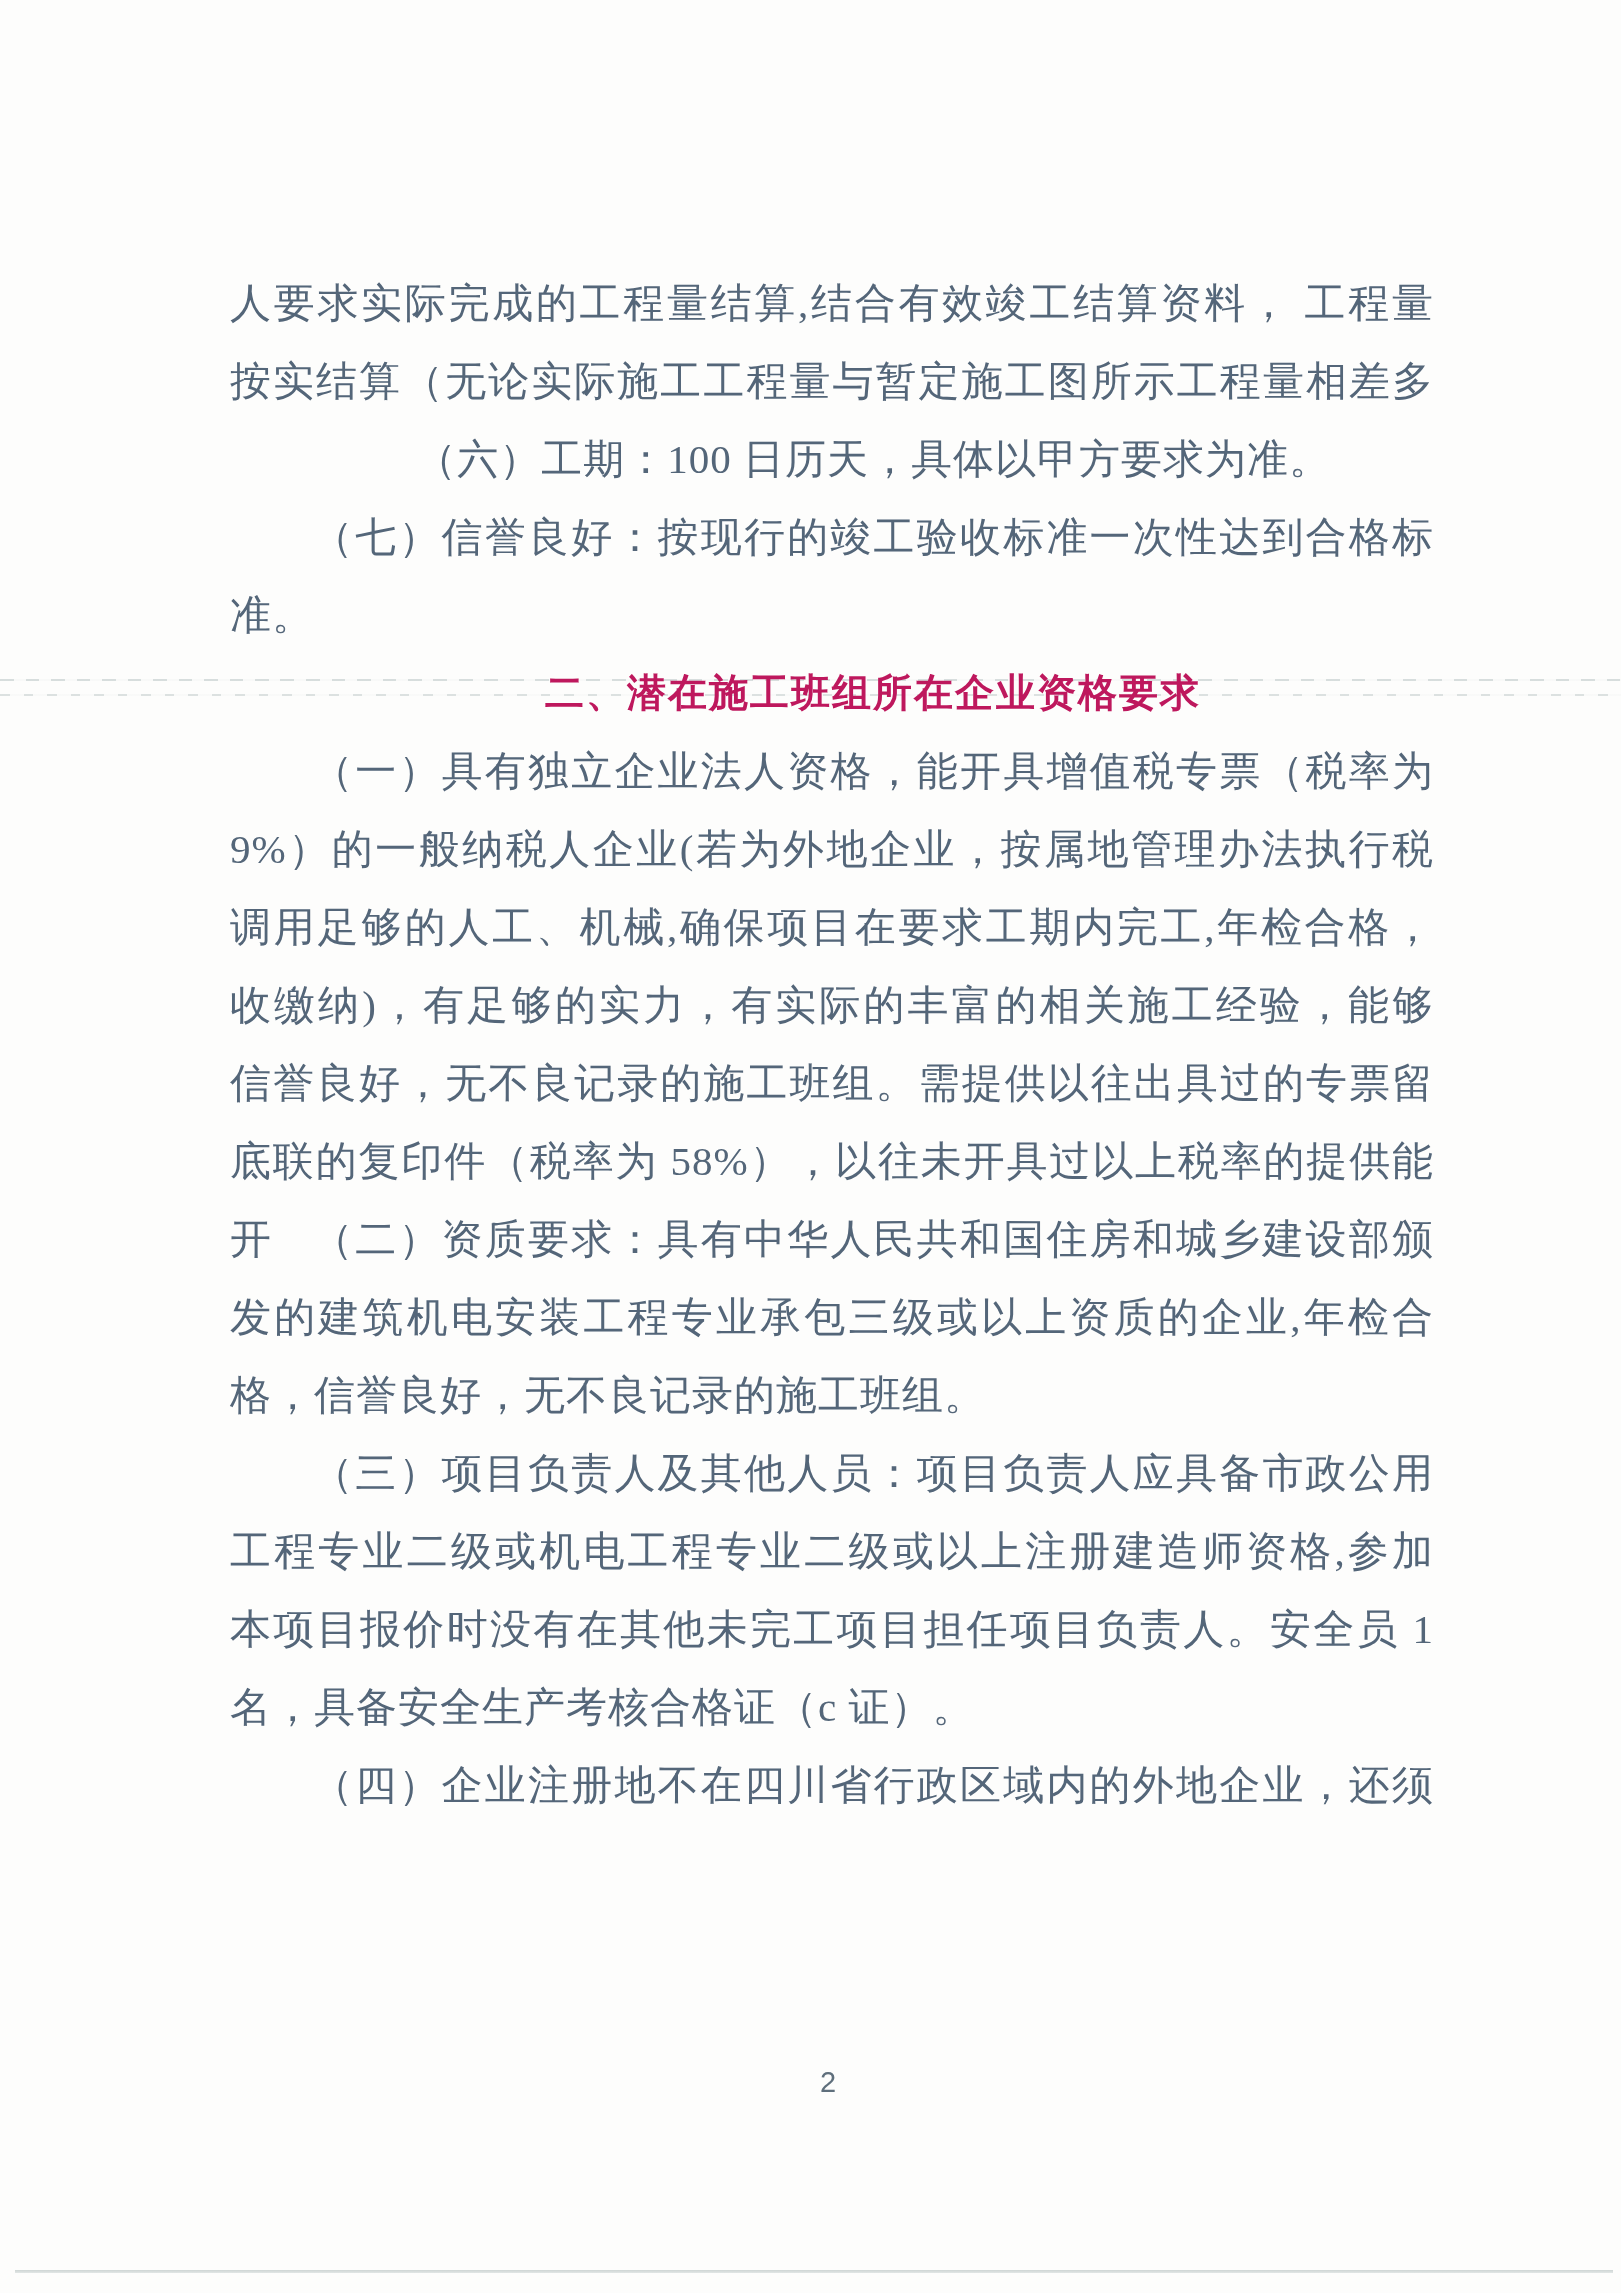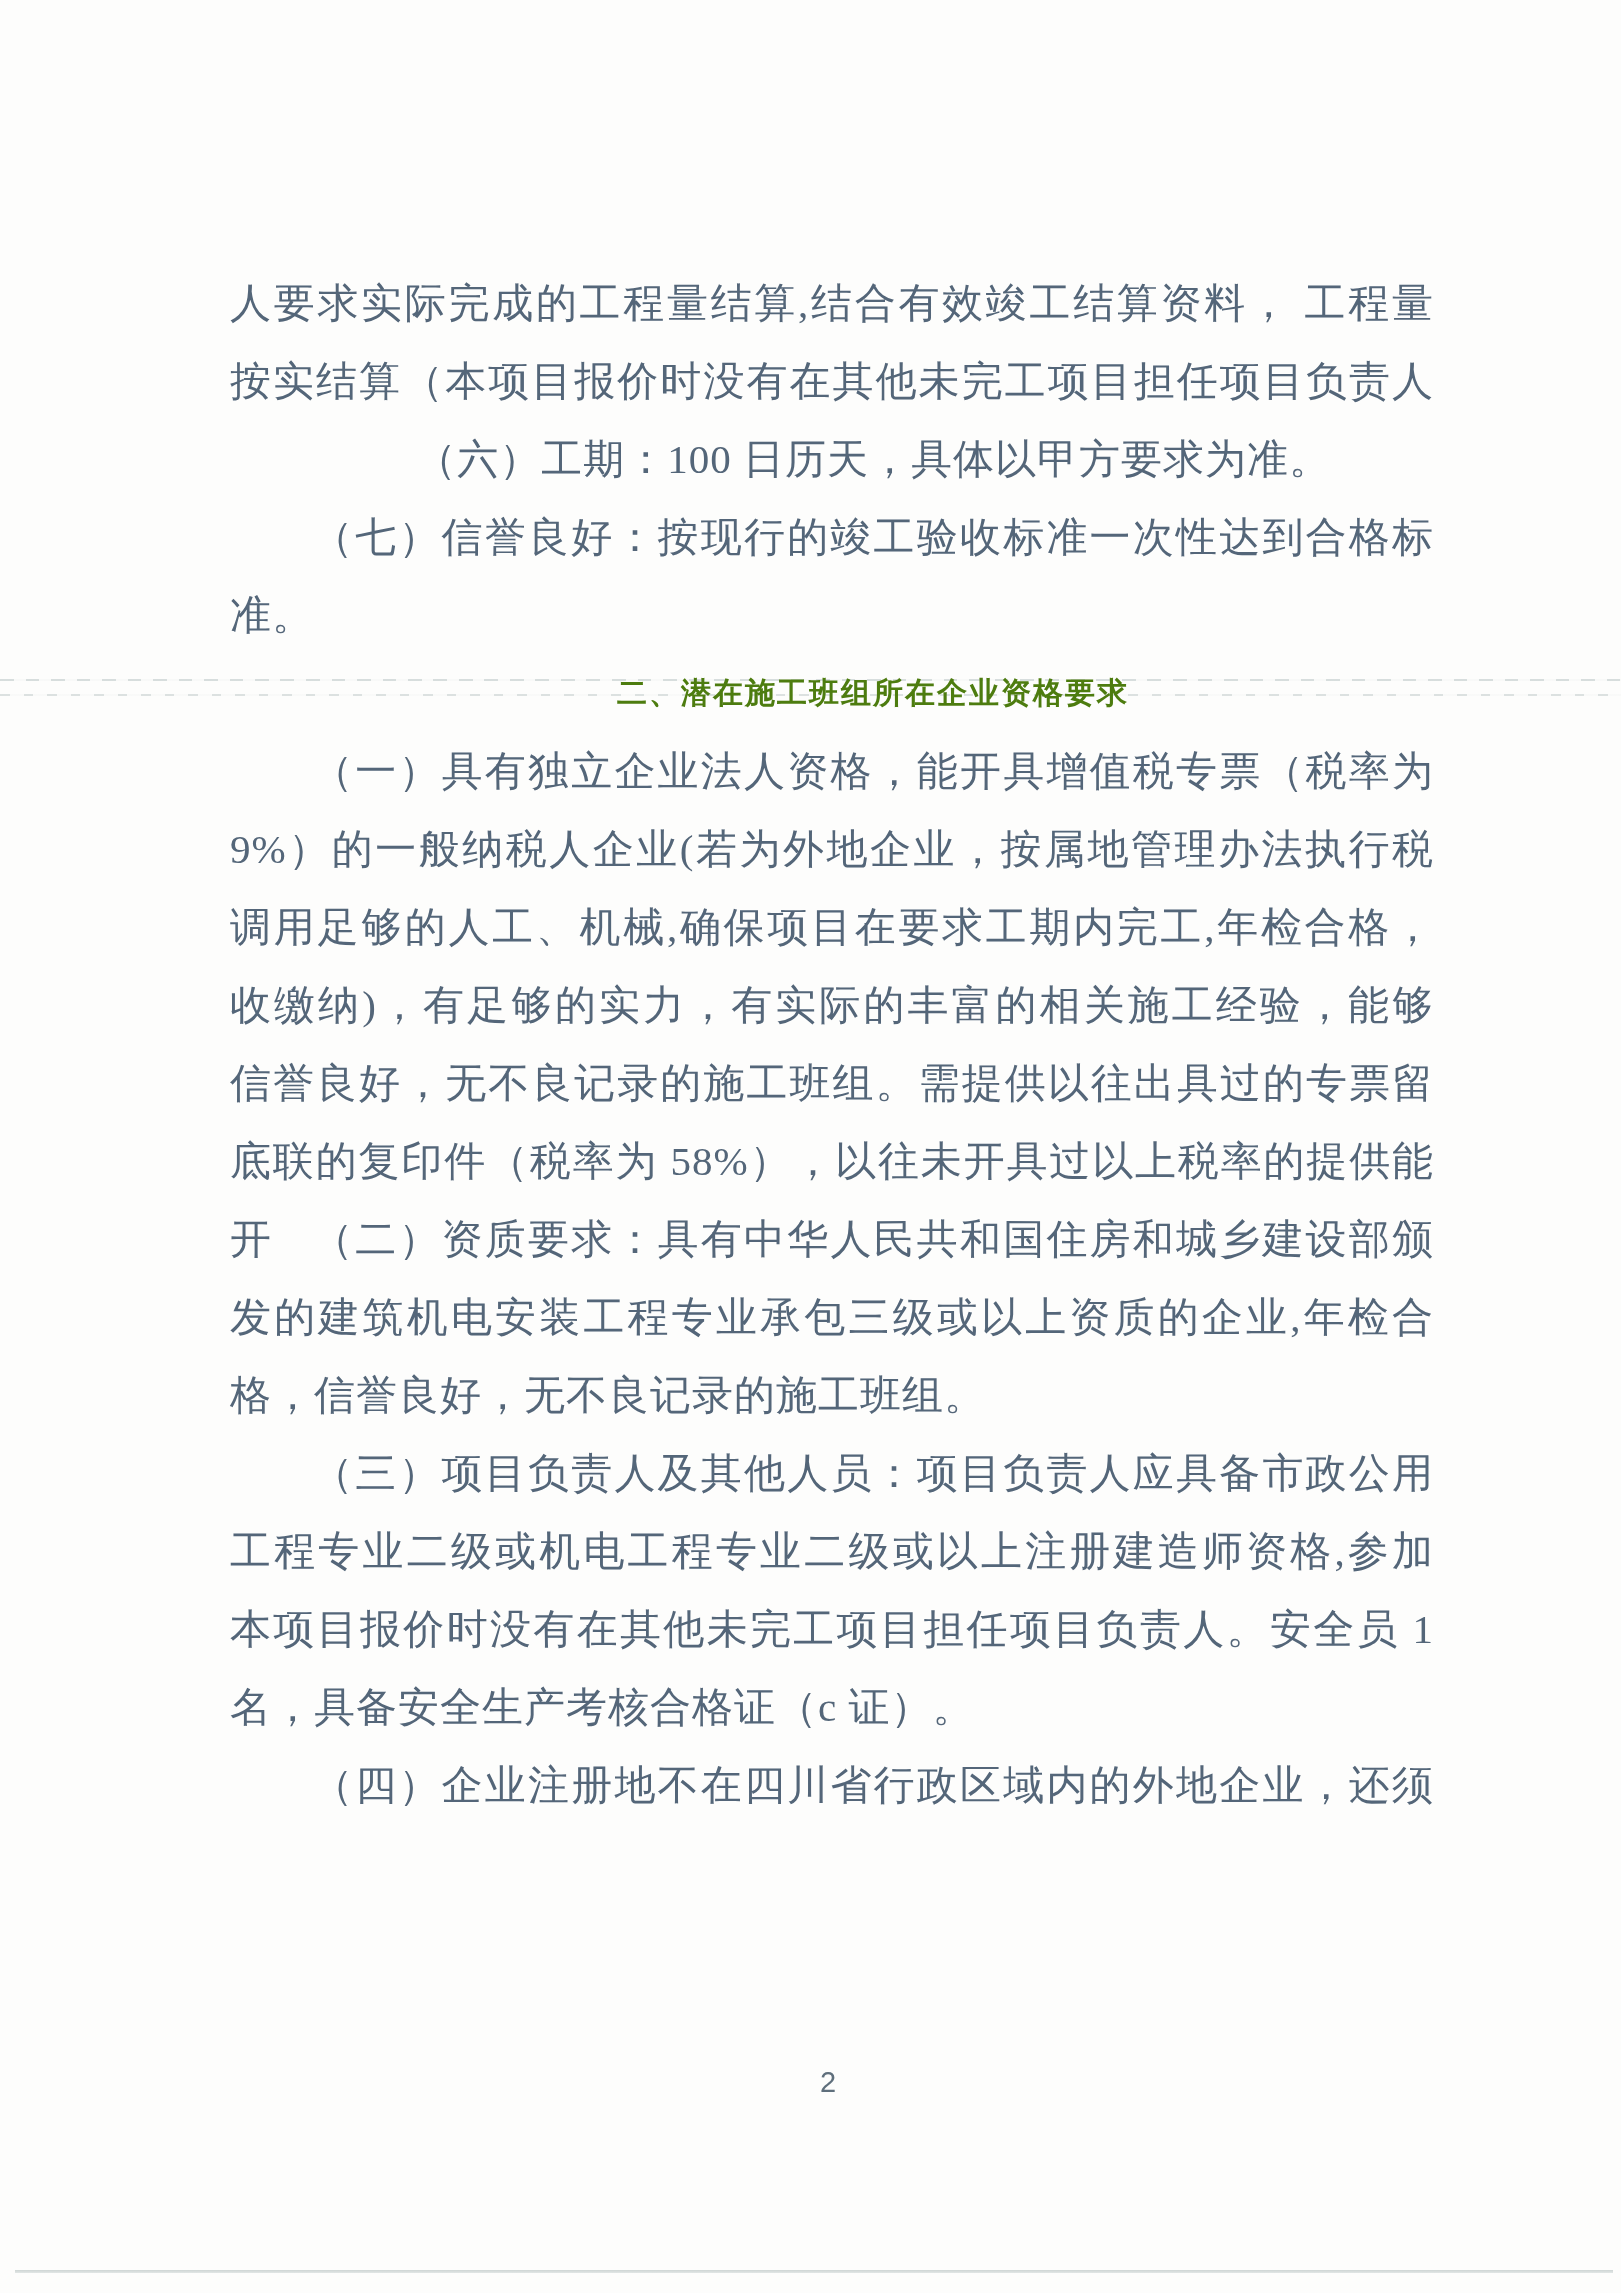--- a/index.html
+++ b/index.html
@@ -35,22 +35,22 @@
     text-align: justify;
     text-align-last: justify;
   }
   .indent {
     text-indent: 82px;
     text-align: center;
   }
   .heading {
     font-family: "Liberation Sans", "DejaVu Sans", sans-serif;
     font-weight: bold;
-    font-size: 30px;
-    color: #4d7c0f;
+    font-size: 39px;
+    color: #be185d;
     letter-spacing: 2px;
   }
   .page-number {
     position: absolute;
     left: 0;
     top: 2053px;
     width: 1656px;
     height: 59px;
     line-height: 59px;
     text-align: center;
@@ -89,21 +89,21 @@
 <body>
 
 <div class="page">
 
   <div class="artifact artifact-dashed-1"></div>
   <div class="artifact artifact-dashed-2"></div>
   <div class="artifact artifact-bottom"></div>
 
   <div class="textblock">
     <div class="line just">人要求实际完成的工程量结算,结合有效竣工结算资料， 工程量</div>
-    <div class="line just">按实结算（本项目报价时没有在其他未完工项目担任项目负责人</div>
+    <div class="line just">按实结算（无论实际施工工程量与暂定施工图所示工程量相差多</div>
     <div class="line indent">（六）工期：100 日历天，具体以甲方要求为准。</div>
     <div class="line indent just">（七）信誉良好：按现行的竣工验收标准一次性达到合格标</div>
     <div class="line">准。</div>
     <div class="line indent heading">二、潜在施工班组所在企业资格要求</div>
     <div class="line indent just">（一）具有独立企业法人资格，能开具增值税专票（税率为</div>
     <div class="line just">9%）的一般纳税人企业(若为外地企业，按属地管理办法执行税</div>
     <div class="line just">调用足够的人工、机械,确保项目在要求工期内完工,年检合格，</div>
     <div class="line just">收缴纳)，有足够的实力，有实际的丰富的相关施工经验，能够</div>
     <div class="line just">信誉良好，无不良记录的施工班组。需提供以往出具过的专票留</div>
     <div class="line just">底联的复印件（税率为 58%），以往未开具过以上税率的提供能开</div>

